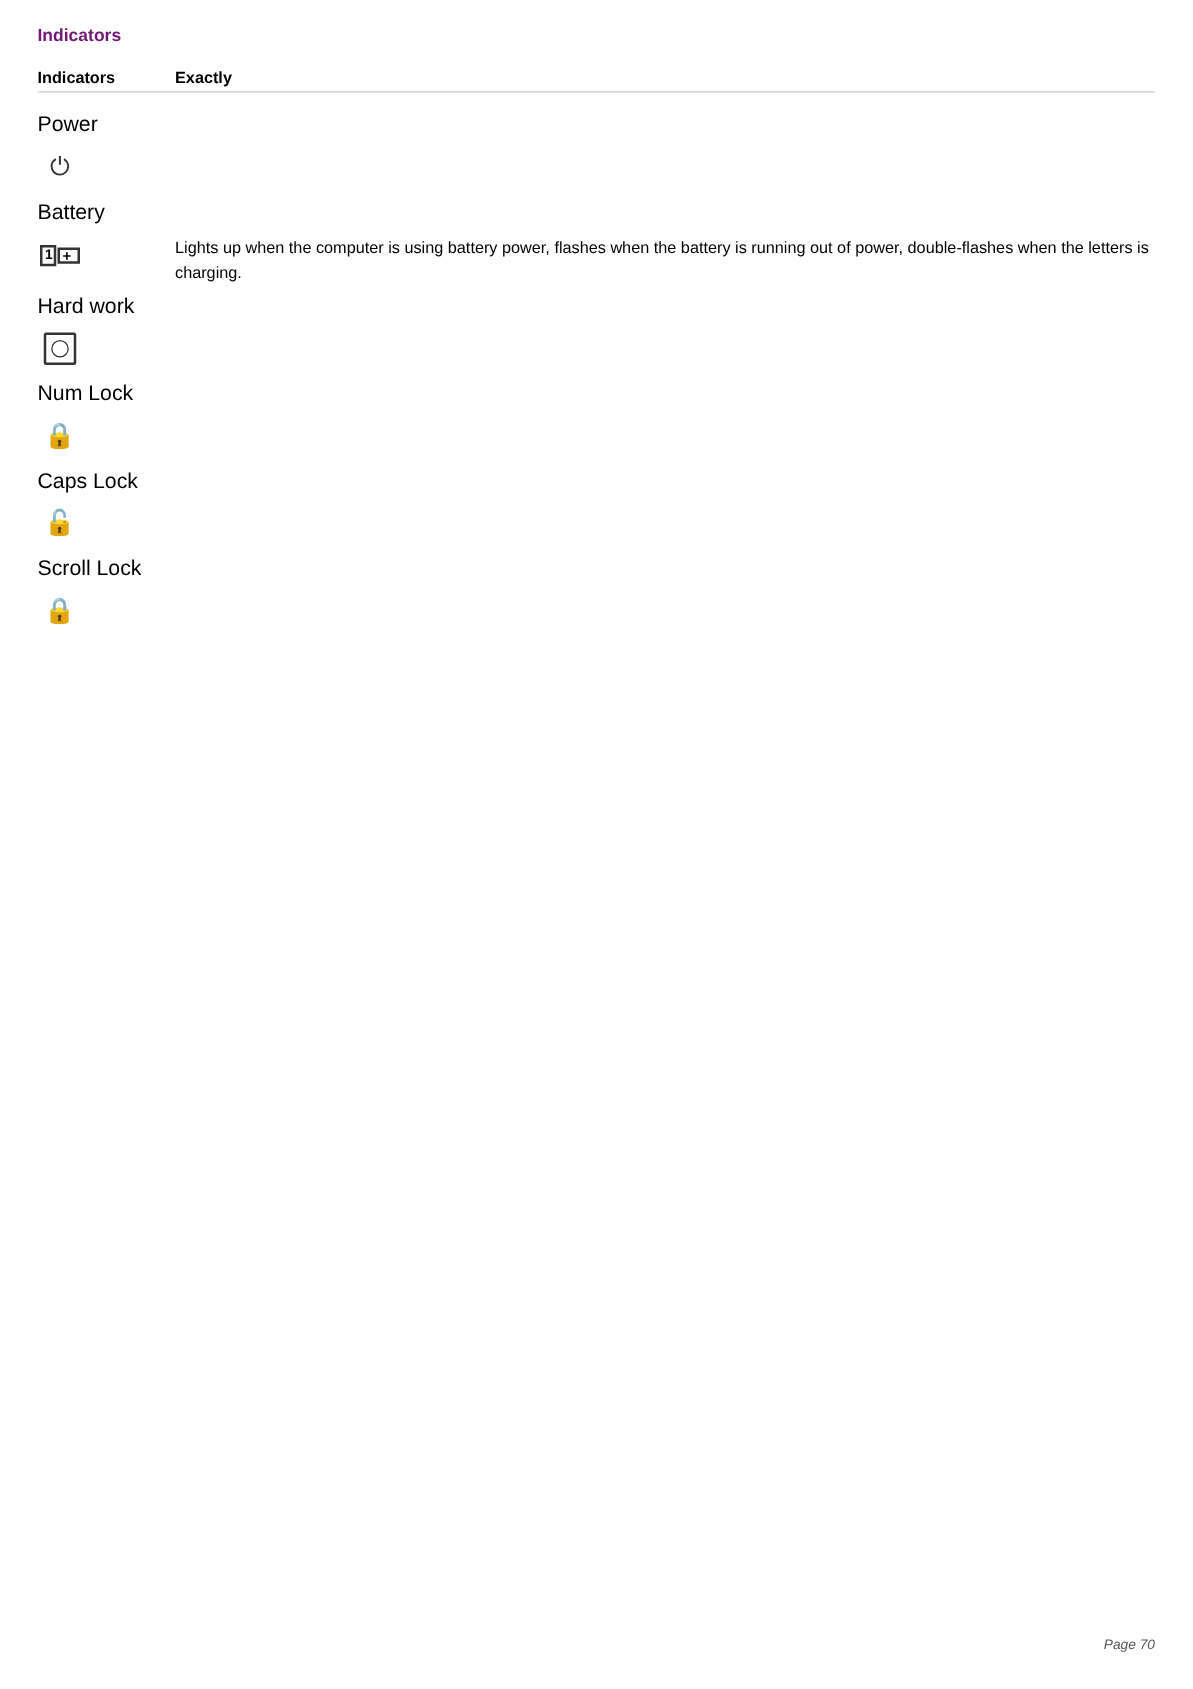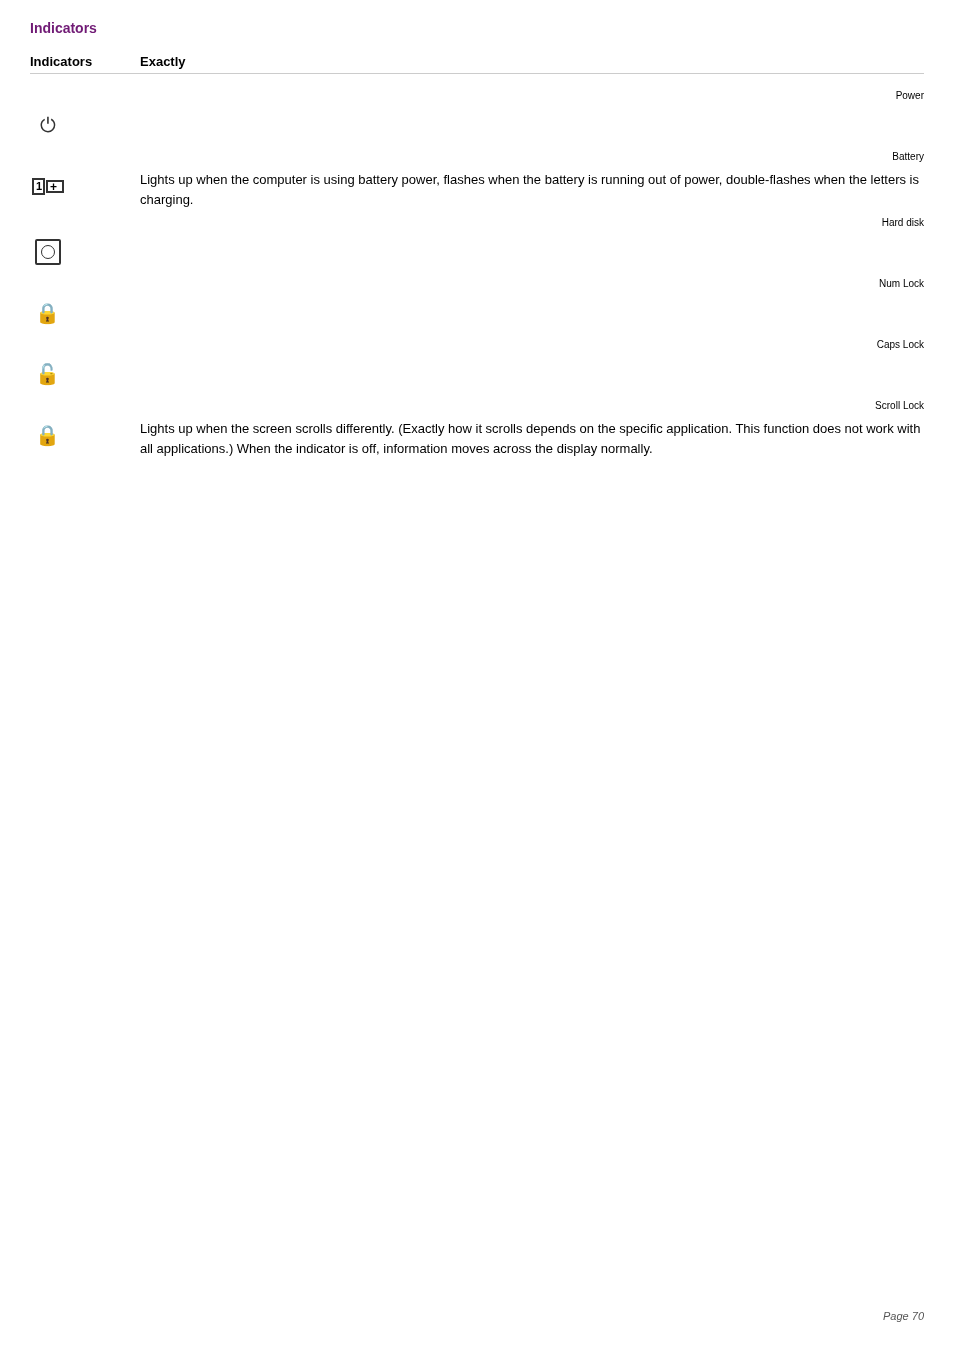--- a/index.html
+++ b/index.html
@@ -37,24 +37,23 @@
       font-weight: bold;
       font-size: 13px;
     }
 
     .col-function {
       font-weight: bold;
       font-size: 13px;
     }
 
     .section-label {
-      font-size: 10px;
+      font-size: 17px;
       margin-bottom: 4px;
       margin-top: 8px;
-      text-align: right;
     }
 
     .indicator-row {
       display: flex;
       align-items: flex-start;
       margin-bottom: 4px;
     }
 
     .icon-cell {
       width: 110px;
@@ -150,21 +149,21 @@
     <div class="icon-wrapper" style="font-size:13px; font-weight:bold; letter-spacing:-1px;">
       <span style="border:2px solid #333; padding:1px 2px; font-size:11px; font-weight:bold;">1</span>
       <span style="display:inline-block; border:2px solid #333; width:18px; height:13px; position:relative; margin-left:1px;">
         <span style="position:absolute;top:-1px;left:2px;font-size:12px;font-weight:bold;">+</span>
       </span>
     </div>
   </div>
   <div class="description-cell">Lights up when the computer is using battery power, flashes when the battery is running out of power, double-flashes when the letters is charging.</div>
 </div>
 
-<div class="section-label">Hard disk</div>
+<div class="section-label">Hard work</div>
 <div class="indicator-row">
   <div class="icon-cell">
     <div class="icon-wrapper">
       <div class="hd-icon"></div>
     </div>
   </div>
 </div>
 
 <div class="section-label">Num Lock</div>
 <div class="indicator-row">
@@ -184,16 +183,15 @@
   </div>
 </div>
 
 <div class="section-label">Scroll Lock</div>
 <div class="indicator-row">
   <div class="icon-cell">
     <div class="icon-wrapper lock-icon-scroll">
       🔒
     </div>
   </div>
-  <div class="description-cell">Lights up when the screen scrolls differently. (Exactly how it scrolls depends on the specific application. This function does not work with all applications.) When the indicator is off, information moves across the display normally.</div>
 </div>
 
 <div class="page-footer">Page 70</div>
 
 </body></html>

